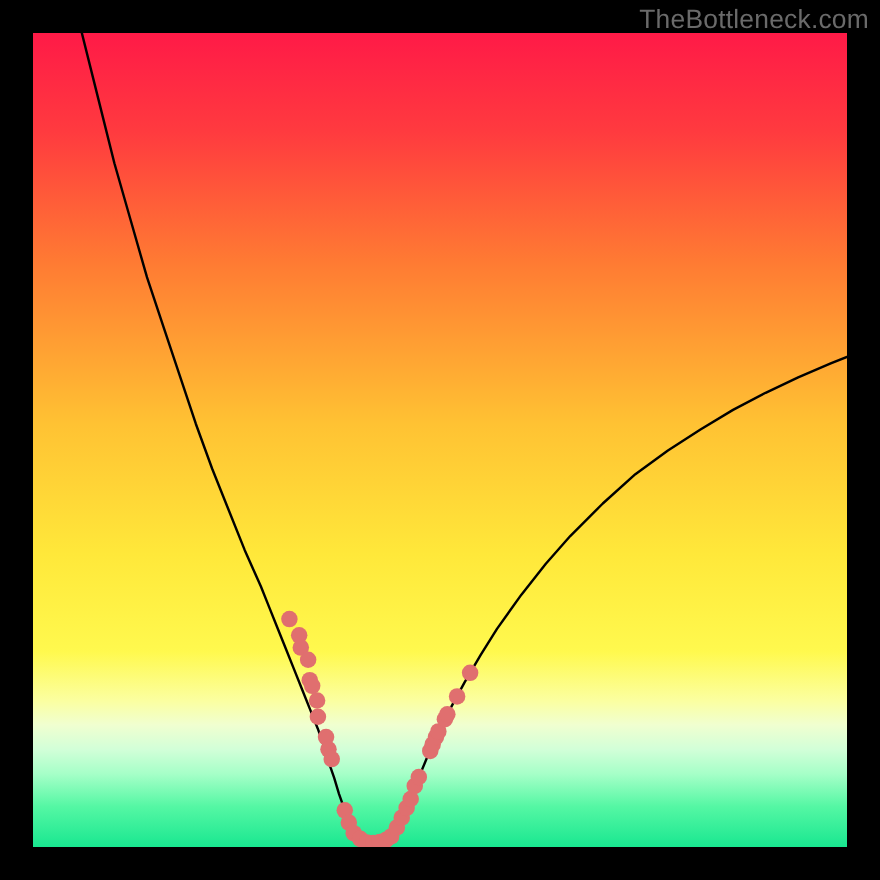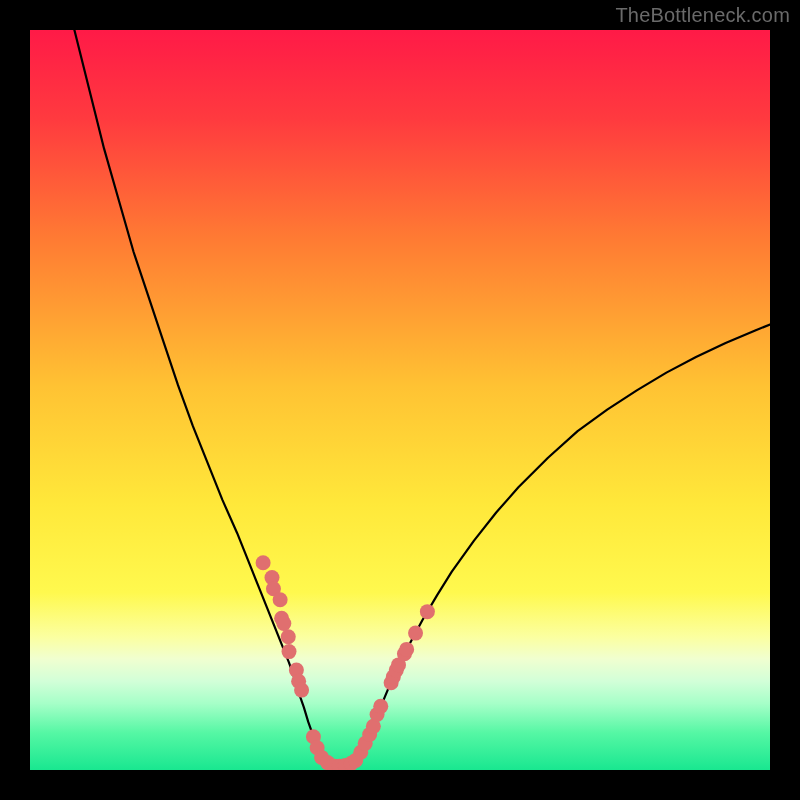--- a/index.html
+++ b/index.html
@@ -8,21 +8,21 @@
     position: relative;
     width: 800px;
     height: 800px;
     background: #000;
   }
   .watermark {
     position: absolute;
     top: 4px;
     right: 10px;
     font-family: Arial, Helvetica, sans-serif;
-    font-size: 20px;
+    font-size: 24px;
     font-weight: 500;
     color: #6a6a6a;
     letter-spacing: 0.2px;
     z-index: 50;
   }
   .plot {
     position: absolute;
     left: 30px;
     top: 30px;
     width: 740px;

